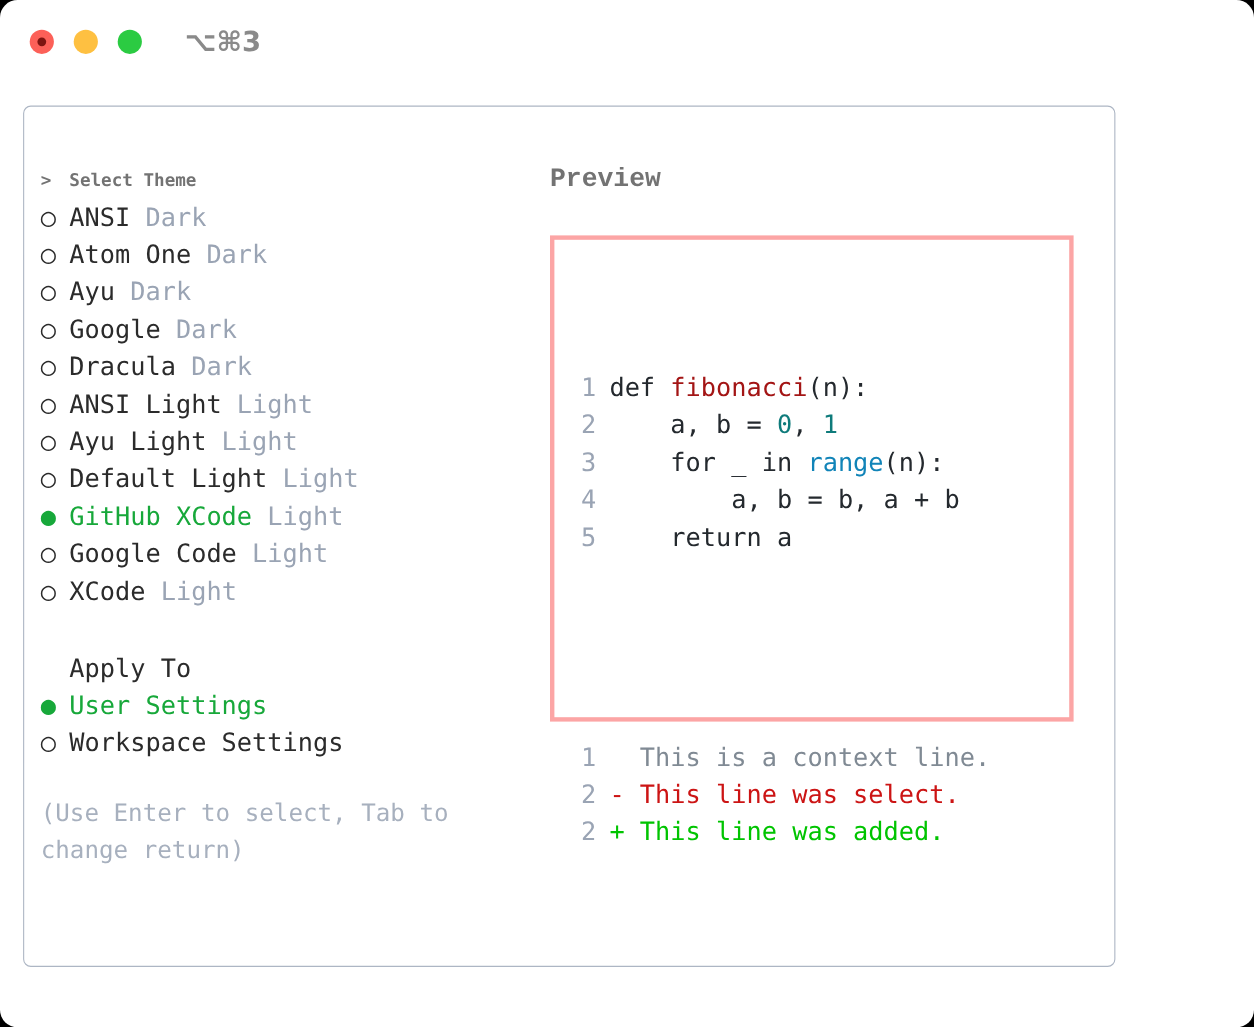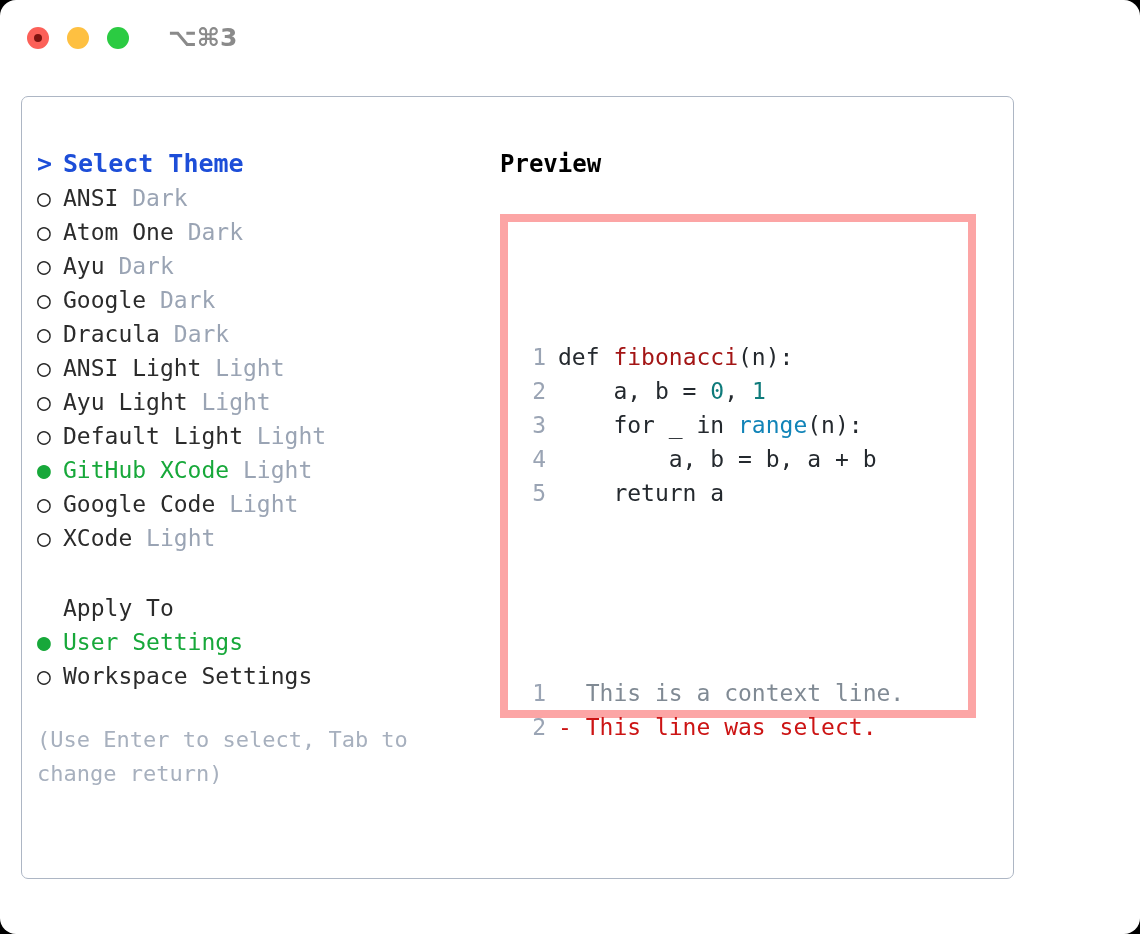--- a/index.html
+++ b/index.html
@@ -88,22 +88,22 @@
     font-size: 23px;
     white-space: pre;
     color: #2b2b2b;
   }
   .row .marker {
     display: inline-block;
     width: 26px;
   }
   .list-header {
     font-weight: bold;
-    color: #1d4ed8;
-    font-size: 25px;
+    color: #737373;
+    font-size: 16px;
   }
   .list-header .marker { font-weight: bold; }
 
   .variant {
     color: #9aa4b4;
   }
   .row.selected,
   .row.selected .marker {
     color: #17a83a;
   }
@@ -124,29 +124,30 @@
   
   .right-col {
     position: absolute;
     left: 478px;
     top: 50px;
     width: 500px;
   }
   .preview-title {
     font-size: 24px;
     font-weight: bold;
-    color: #000000;
-    line-height: 34px;
+    color: #737373;
+    line-height: 34px;
+    font-family: Liberation Mono, monospace;
   }
   .preview-box {
     margin-top: 33px;
     width: 476px;
-    height: 504px;
+    height: 442px;
     box-sizing: border-box;
-    border: 8px solid #fca5a5;
+    border: 4px solid #fca5a5;
     background: #ffffff;
     position: relative;
   }
   .code {
     position: absolute;
     left: 12px;
     top: 50px;
     font-size: 23px;
     line-height: 34px;
     white-space: pre;
@@ -211,19 +212,19 @@
 
       <div class="hint">(Use Enter to select, Tab to change return)</div>
     </div>
 
     <div class="right-col">
       <div class="preview-title">Preview</div>
       <div class="preview-box">
         <div class="code">
           <div id="code-lines"><div class="code-line"><span class="ln">1</span><span class="tok-plain">def </span><span class="tok-func">fibonacci</span><span class="tok-plain">(n):</span></div><div class="code-line"><span class="ln">2</span><span class="tok-plain">    a, b = </span><span class="tok-num">0</span><span class="tok-plain">, </span><span class="tok-num">1</span></div><div class="code-line"><span class="ln">3</span><span class="tok-plain">    for _ in </span><span class="tok-builtin">range</span><span class="tok-plain">(n):</span></div><div class="code-line"><span class="ln">4</span><span class="tok-plain">        a, b = b, a + b</span></div><div class="code-line"><span class="ln">5</span><span class="tok-plain">    return a</span></div></div>
           <div class="code-gap"></div>
-          <div id="diff-lines"><div class="code-line"><span class="ln">1</span><span class="tok-ctx">  This is a context line.</span></div><div class="code-line"><span class="ln">2</span><span class="tok-del">- This line was select.</span></div></div>
+          <div id="diff-lines"><div class="code-line"><span class="ln">1</span><span class="tok-ctx">  This is a context line.</span></div><div class="code-line"><span class="ln">2</span><span class="tok-del">- This line was select.</span></div><div class="code-line"><span class="ln">2</span><span class="tok-add">+ This line was added.</span></div></div>
         </div>
       </div>
     </div>
 
   </div>
 </div>
 
 </body></html>

